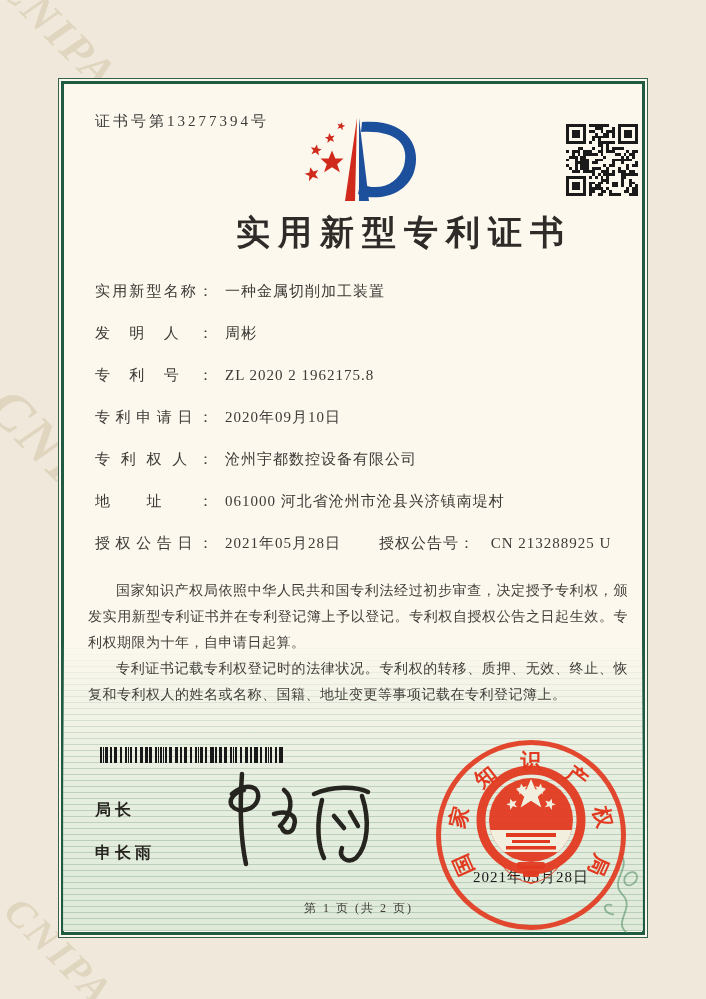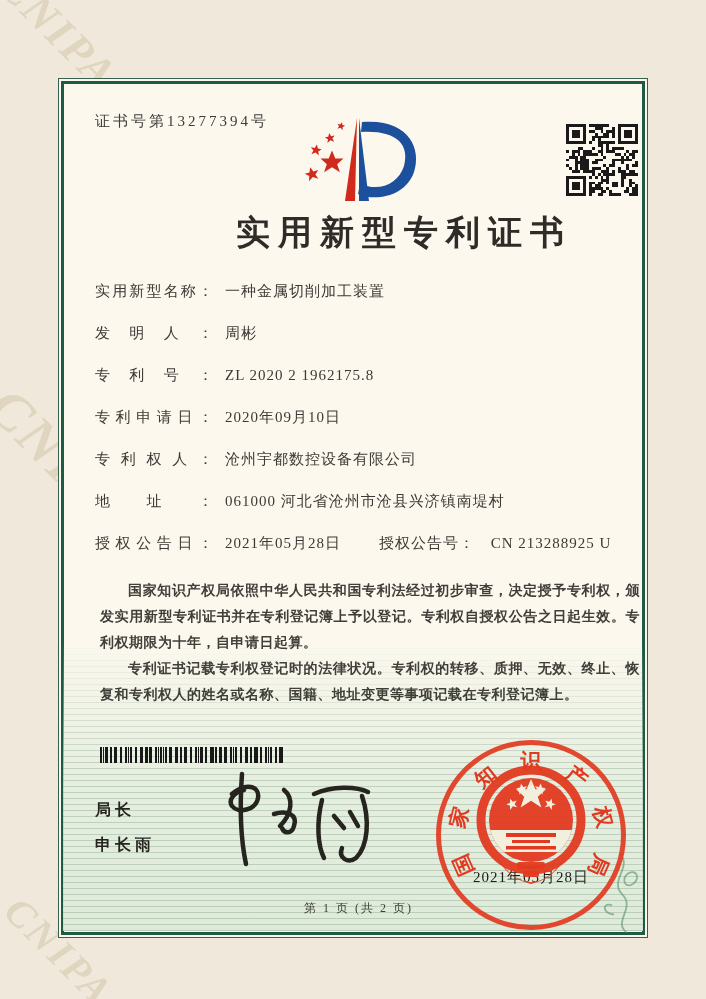--- a/index.html
+++ b/index.html
@@ -24,31 +24,31 @@
   .logo{left:288px;top:104px;width:140px;height:110px;z-index:2;}
   .qr{left:566px;top:124px;width:72px;height:72px;z-index:2;}
   .title{left:58px;top:210px;width:692px;text-align:center;font-size:34px;font-weight:bold;
          letter-spacing:8px;color:#2e2b28;z-index:2;}
   .fields{left:95px;top:282px;width:530px;z-index:2;font-size:15px;}
   .frow{display:flex;align-items:baseline;height:20px;margin-bottom:22px;white-space:nowrap;}
   .flabel{display:inline-block;width:118px;text-align:justify;text-align-last:justify;color:#3c3a36;}
   .fvalue{margin-left:12px;letter-spacing:1px;color:#3c3a36;text-align:right;}
   .grp2{margin-left:38px;}
   .glabel{letter-spacing:1px;}
-  .body-text{left:100px;top:578px;width:540px;z-index:2;font-size:14px;line-height:26px;
-             letter-spacing:.5px;color:#403e39;text-align:justify;font-weight:bold;}
+  .body-text{left:88px;top:578px;width:540px;z-index:2;font-size:14px;line-height:26px;
+             letter-spacing:.5px;color:#403e39;text-align:justify;}
   .body-text p{margin:0;text-indent:2em;}
   .barcode{left:100px;top:747px;width:185px;height:16px;z-index:2;
       background:
         repeating-linear-gradient(90deg,#181818 0 2px,transparent 2px 5px),
         repeating-linear-gradient(90deg,#181818 0 1px,transparent 1px 7px),
         repeating-linear-gradient(90deg,transparent 0 3px,#181818 3px 4px,transparent 4px 11px);}
   .director{left:95px;top:800px;z-index:2;font-family:"Liberation Sans","DejaVu Sans",sans-serif;
             font-weight:600;font-size:16px;letter-spacing:4px;color:#26241f;}
-  .director div{margin-bottom:14px;}
+  .director div{margin-bottom:22px;}
   .signature{left:198px;top:764px;width:185px;height:105px;z-index:2;}
   
   .seal{left:436px;top:740px;width:190px;height:190px;z-index:3;}
   .seal-ring{position:absolute;inset:0;border:5px solid rgba(226,58,32,.92);border-radius:50%;}
   .seal-ch{position:absolute;left:calc(50% - 11px);top:calc(50% - 13px);width:22px;height:26px;
            display:flex;align-items:center;justify-content:center;font-size:21px;font-weight:bold;
            color:#e23a20;transform-origin:50% 50%;}
   .seal-date{position:absolute;left:436px;top:868px;width:190px;text-align:center;z-index:3;
              font-size:15px;letter-spacing:1px;color:#1c1c1c;white-space:nowrap;}
   .emblem{position:absolute;left:476px;top:758px;width:110px;height:145px;z-index:4;}

